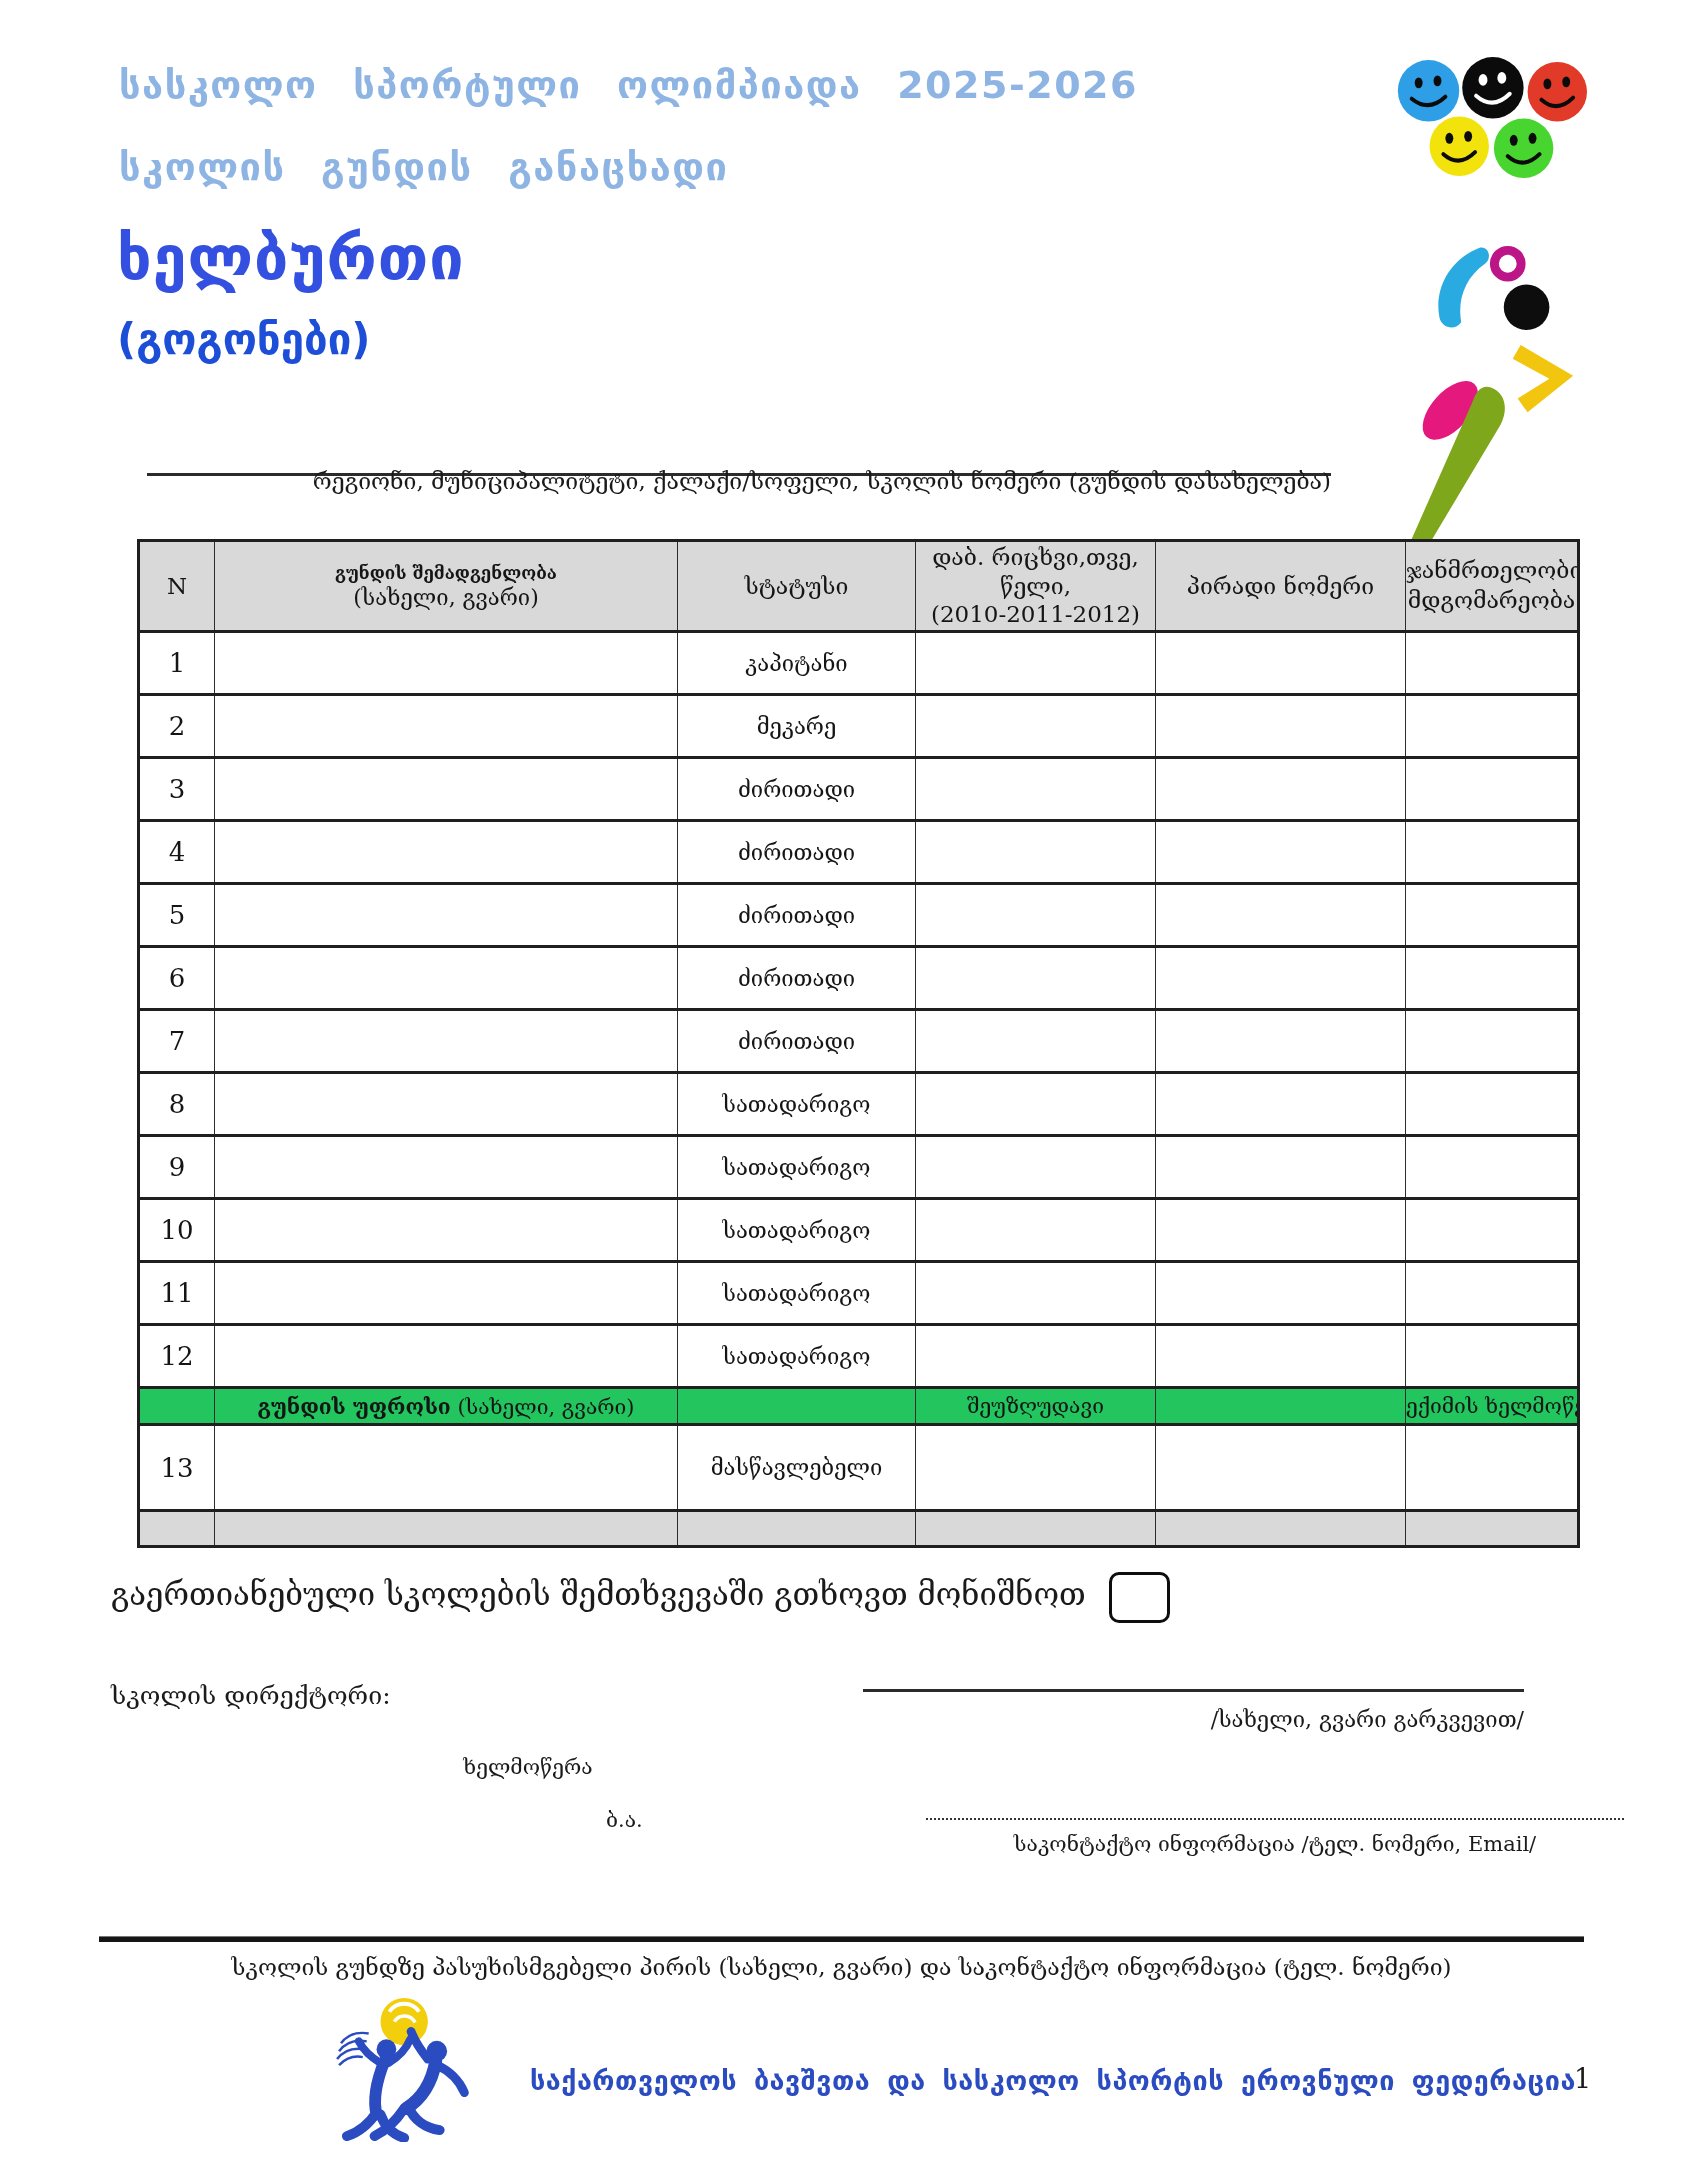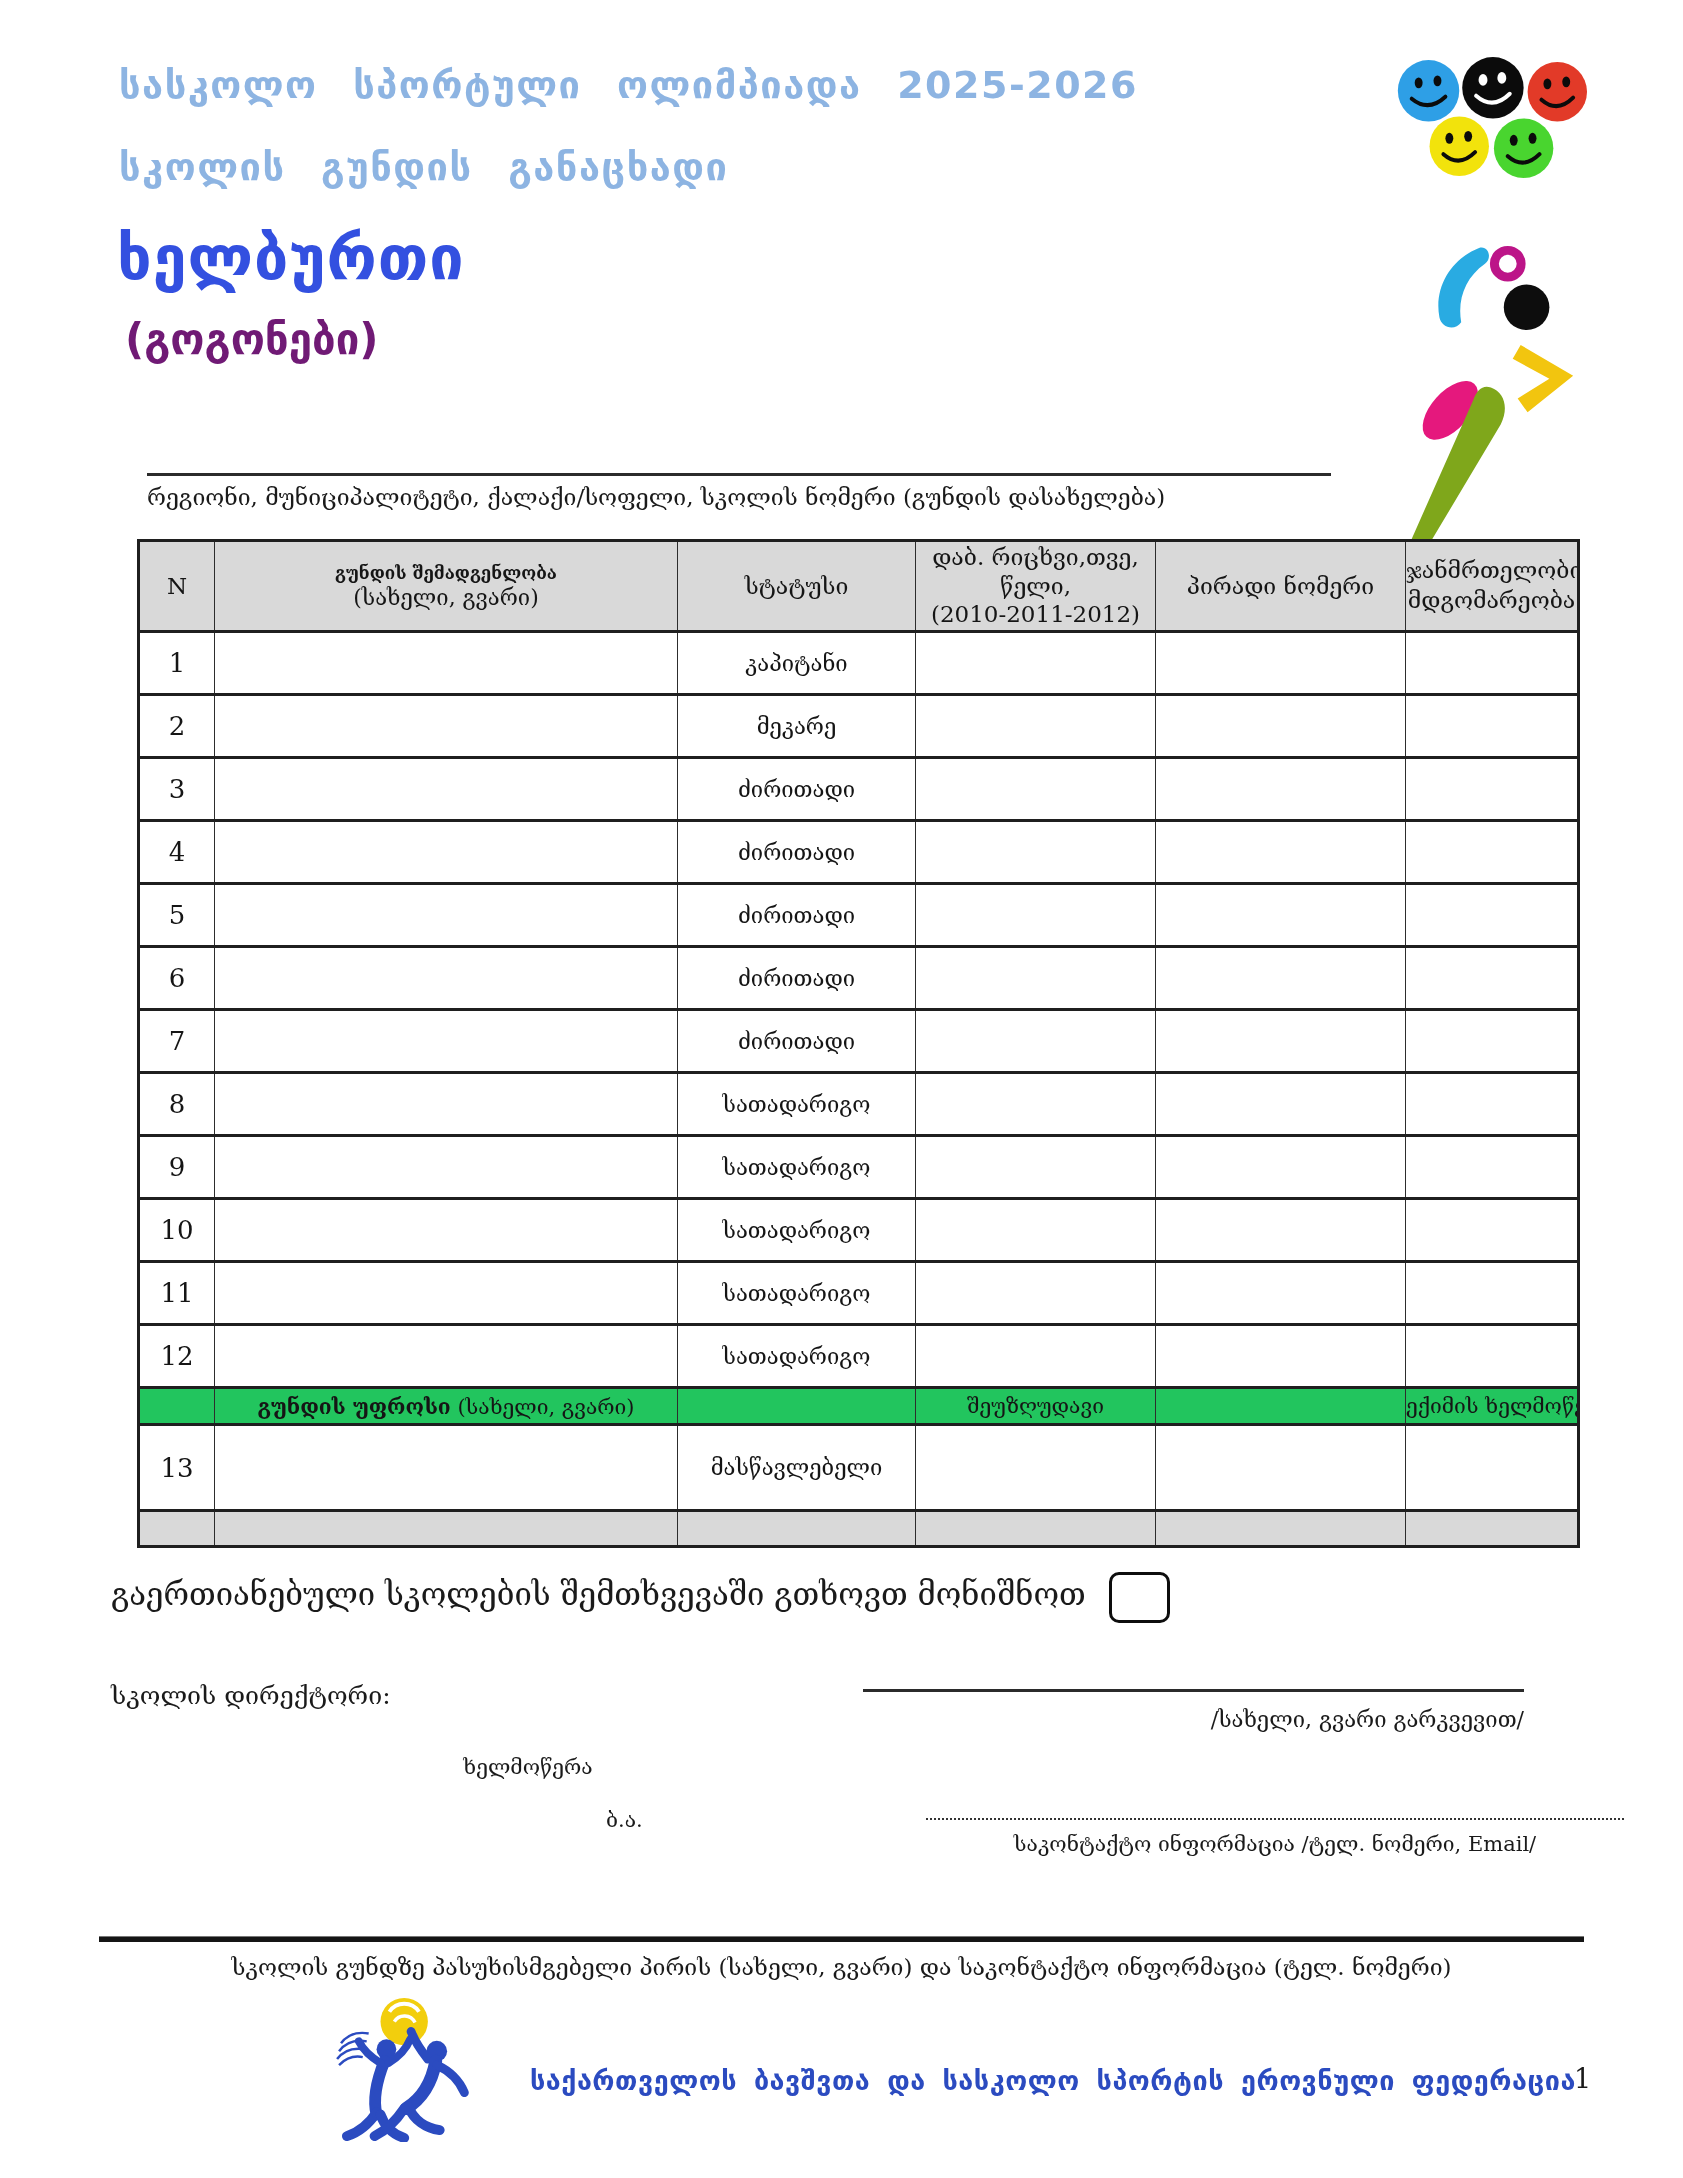--- a/index.html
+++ b/index.html
@@ -15,26 +15,26 @@
     font-size:38px;color:#8DB4E2;letter-spacing:1.5px;word-spacing:0.55em;white-space:nowrap;
   }
   .hdr1{top:63px;}
   .hdr2{top:145px;}
   .doc-title{
     left:117px;top:222px;font-family:"DejaVu Sans",sans-serif;font-weight:bold;
     font-size:61px;color:#3350E0;letter-spacing:1px;
   }
   .doc-subtitle{
     left:117px;top:315px;font-family:"DejaVu Sans",sans-serif;font-weight:bold;
-    font-size:42px;color:#701a75;margin-left:8px;
+    font-size:42px;color:#1d4ed8;
   }
 
   
   .reg-line{left:147px;top:473px;width:1184px;height:0;border-top:3px solid #2b2b2b;}
-  .reg-caption{left:147px;top:484px;width:1184px;text-align:left;font-size:23px;white-space:nowrap;}
+  .reg-caption{left:147px;top:468px;width:1184px;text-align:right;font-size:23px;white-space:nowrap;}
 
   
   .roster-wrap{left:137px;top:539px;}
   table.roster{
     border-collapse:collapse;table-layout:fixed;width:1440px;
     font-family:"DejaVu Serif",serif;color:#151515;
     border:3px solid #1f1f1f;
   }
   table.roster td,table.roster th{
     border-left:1.5px solid #2d2d2d;border-right:1.5px solid #2d2d2d;

